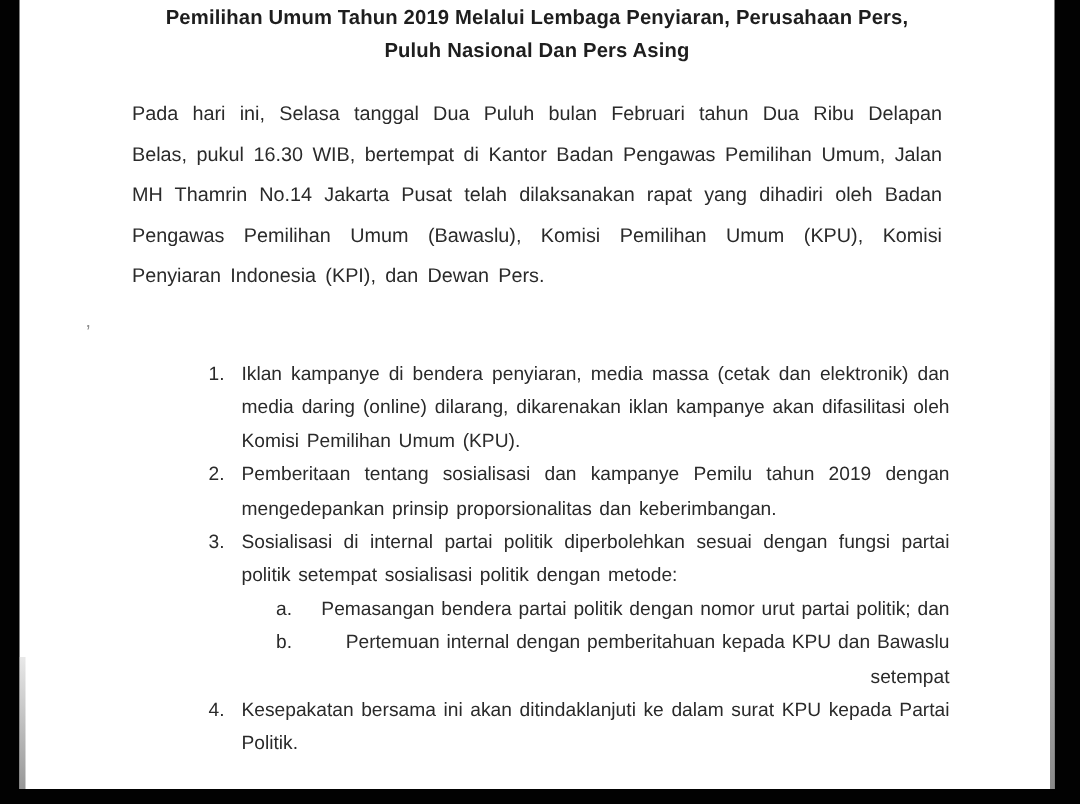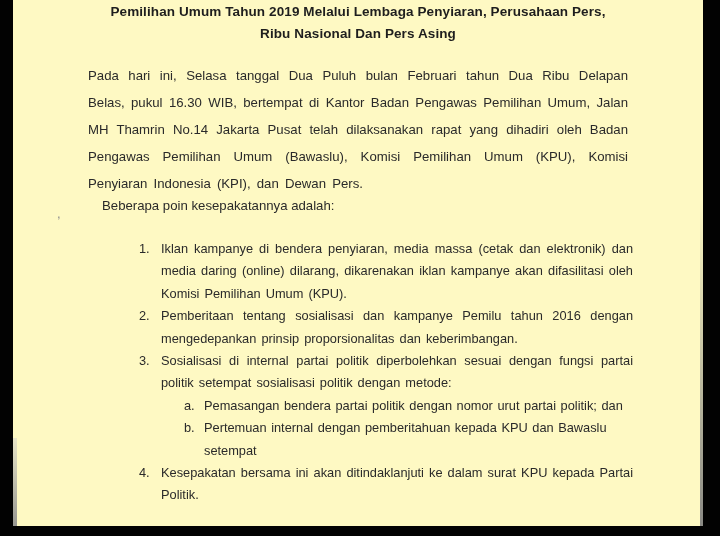--- a/index.html
+++ b/index.html
@@ -2,21 +2,21 @@
 <html><head>
 <meta charset="utf-8">
 <style>
   html, body { margin:0; padding:0; background:#000; }
   .stage {
     position:relative; width:720px; height:536px; background:#020202;
     overflow:hidden; font-family:"Liberation Sans", sans-serif;
   }
   .paper {
     position:absolute; left:13px; top:0; width:690px; height:526px;
-    background:#fef9c3; color:#262626;
+    background:#ffffff; color:#262626;
   }
   .doc-title {
     position:absolute; top:1px; left:0; width:100%;
     text-align:center; font-weight:700; font-size:13.5px; line-height:22px;
     color:#1e1e1e; letter-spacing:0.1px;
   }
   .para {
     position:absolute; top:62px; left:75px; width:540px; margin:0;
     text-align:justify; font-size:13.2px; line-height:27px;
     word-spacing:2.5px; color:#2a2a2a;
@@ -27,21 +27,21 @@
   }
   .agreement-list {
     position:absolute; top:238px; left:126px; width:494px;
     font-size:12.8px; line-height:22.4px; color:#2a2a2a;
   }
   .li { display:flex; }
   .li .num { flex:0 0 22px; }
   .li .txt { flex:1; text-align:justify; word-spacing:1.5px; }
   .li.sub { margin-left:45px; }
   .li.sub .num { flex:0 0 20px; }
-  .li.sub .txt { text-align:left; word-spacing:1px; }
+  .li.sub .txt { text-align:right; word-spacing:1px; }
   
   .edge-right-shadow {
     position:absolute; left:700px; top:200px; width:3px; height:326px;
     background:linear-gradient(to bottom, rgba(160,160,160,0), rgba(125,125,125,0.9));
   }
   .edge-left-shadow {
     position:absolute; left:13px; top:438px; width:4px; height:88px;
     background:linear-gradient(to bottom, rgba(205,205,205,0.45), rgba(140,140,140,0.9));
   }
   .speck {
@@ -49,37 +49,36 @@
   }
 </style>
 </head>
 <body>
 
 <div class="stage">
   <div class="paper">
 
     <div class="doc-title">
       <div>Pemilihan Umum Tahun 2019 Melalui Lembaga Penyiaran, Perusahaan Pers,</div>
-      <div>Ribu Nasional Dan Pers Asing</div>
+      <div>Puluh Nasional Dan Pers Asing</div>
     </div>
 
     <p class="para">Pada hari ini, Selasa tanggal Dua Puluh bulan Februari tahun Dua Ribu Delapan Belas, pukul 16.30 WIB, bertempat di Kantor Badan Pengawas Pemilihan Umum, Jalan MH Thamrin No.14 Jakarta Pusat telah dilaksanakan rapat yang dihadiri oleh Badan Pengawas Pemilihan Umum (Bawaslu), Komisi Pemilihan Umum (KPU), Komisi Penyiaran Indonesia (KPI), dan Dewan Pers.</p>
 
-    <p class="intro">Beberapa poin kesepakatannya adalah:</p>
 
     <div class="agreement-list">
 
       <div class="li">
         <span class="num">1.</span>
         <span class="txt">Iklan kampanye di bendera penyiaran, media massa (cetak dan elektronik) dan media daring (online) dilarang, dikarenakan iklan kampanye akan difasilitasi oleh Komisi Pemilihan Umum (KPU).</span>
       </div>
 
       <div class="li">
         <span class="num">2.</span>
-        <span class="txt">Pemberitaan tentang sosialisasi dan kampanye Pemilu tahun 2016 dengan mengedepankan prinsip proporsionalitas dan keberimbangan.</span>
+        <span class="txt">Pemberitaan tentang sosialisasi dan kampanye Pemilu tahun 2019 dengan mengedepankan prinsip proporsionalitas dan keberimbangan.</span>
       </div>
 
       <div class="li">
         <span class="num">3.</span>
         <span class="txt">Sosialisasi di internal partai politik diperbolehkan sesuai dengan fungsi partai politik setempat sosialisasi politik dengan metode:</span>
       </div>
 
       <div class="li sub">
         <span class="num">a.</span>
         <span class="txt">Pemasangan bendera partai politik dengan nomor urut partai politik; dan</span>

